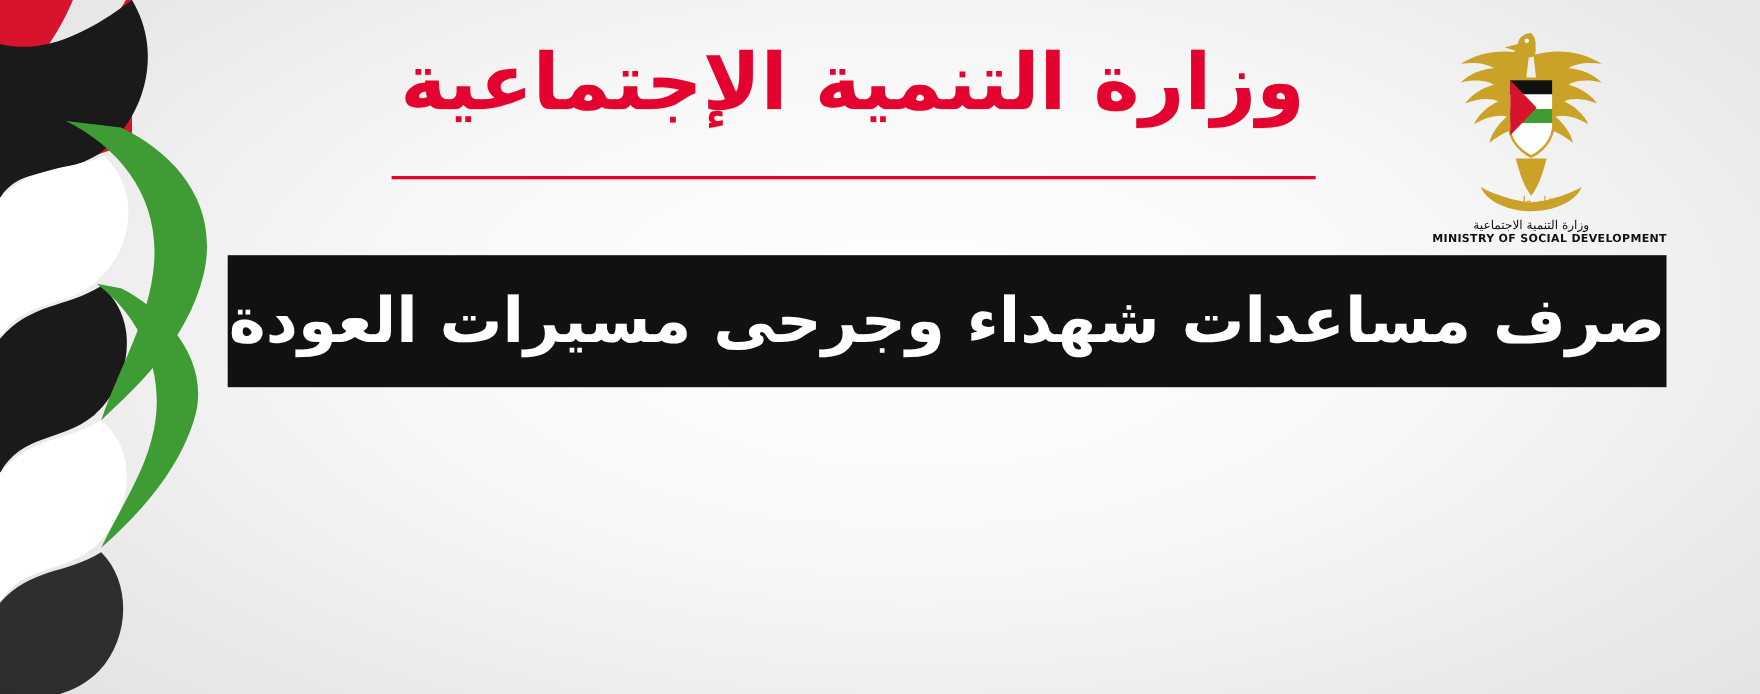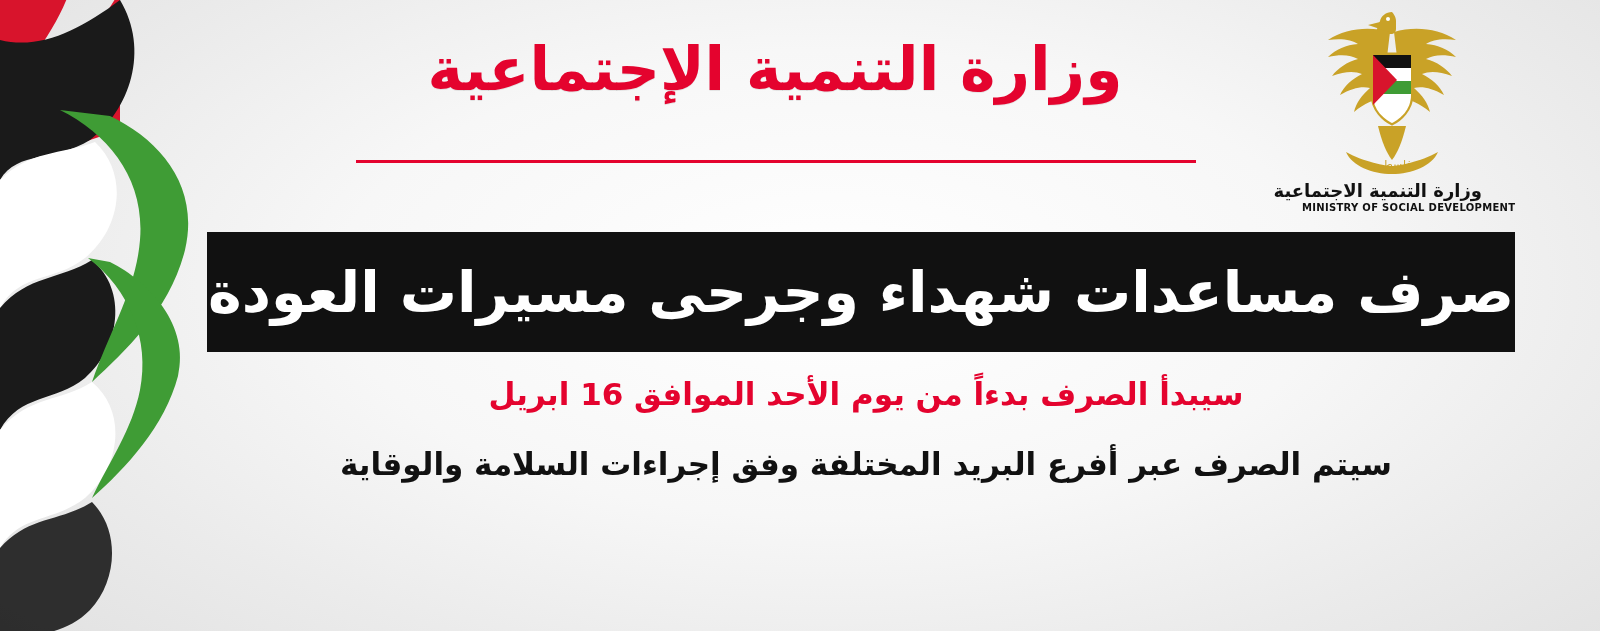--- a/index.html
+++ b/index.html
@@ -33,31 +33,31 @@
     overflow: hidden;
   }
   .flag-ribbon svg {
     display: block;
   }
 
   
   .emblem-wrap {
     position: absolute;
     right: 118px;
-    top: 6px;
+    top: 24px;
     width: 180px;
     text-align: center;
   }
   .emblem-wrap svg {
     display: block;
     margin: 0 auto;
   }
   .emblem-caption-ar {
-    font-size: 18px;
-    font-weight: bold;
+    font-size: 11px;
+    font-weight: normal;
     color: #111;
     margin-top: 2px;
     letter-spacing: 0px;
     white-space: nowrap;
   }
   .emblem-caption-en {
     font-size: 10px;
     font-weight: bold;
     color: #111;
     margin-top: 1px;
@@ -66,21 +66,21 @@
     direction: ltr;
   }
 
   
   .ministry-title {
     position: absolute;
     top: 38px;
     right: 320px;
     width: 1010px;
     text-align: center;
-    font-size: 60px;
+    font-size: 71px;
     font-weight: bold;
     color: #e4032e;
     line-height: 1.05;
     white-space: nowrap;
     text-shadow: 0 1px 0 rgba(0,0,0,0.08);
   }
   .title-underline {
     position: absolute;
     top: 160px;
     right: 404px;
@@ -194,17 +194,15 @@
     <div class="emblem-caption-en">MINISTRY OF SOCIAL DEVELOPMENT</div>
   </div>
 
   <div class="ministry-title">وزارة التنمية الإجتماعية</div>
   <div class="title-underline"></div>
 
   <div class="headline-bar">
     <span class="headline-text">صرف مساعدات شهداء وجرحى مسيرات العودة</span>
   </div>
 
-  <div class="red-line">سيبدأ الصرف  بدءاً من يوم الأحد الموافق 16 ابريل</div>
-
-  <div class="body-line body-line-1">سيتم الصرف عبر أفرع البريد المختلفة وفق إجراءات السلامة والوقاية</div>
+
 
 </div>
 
 </body></html>

